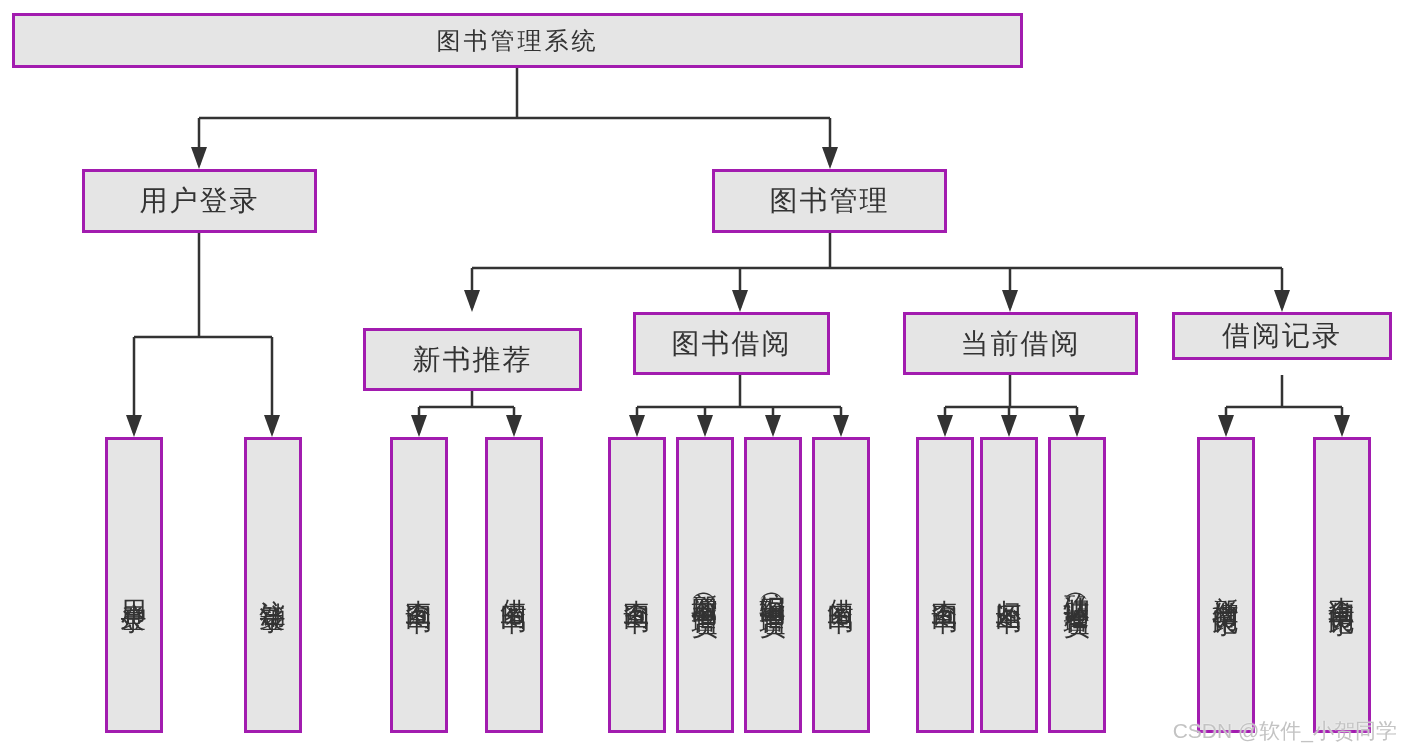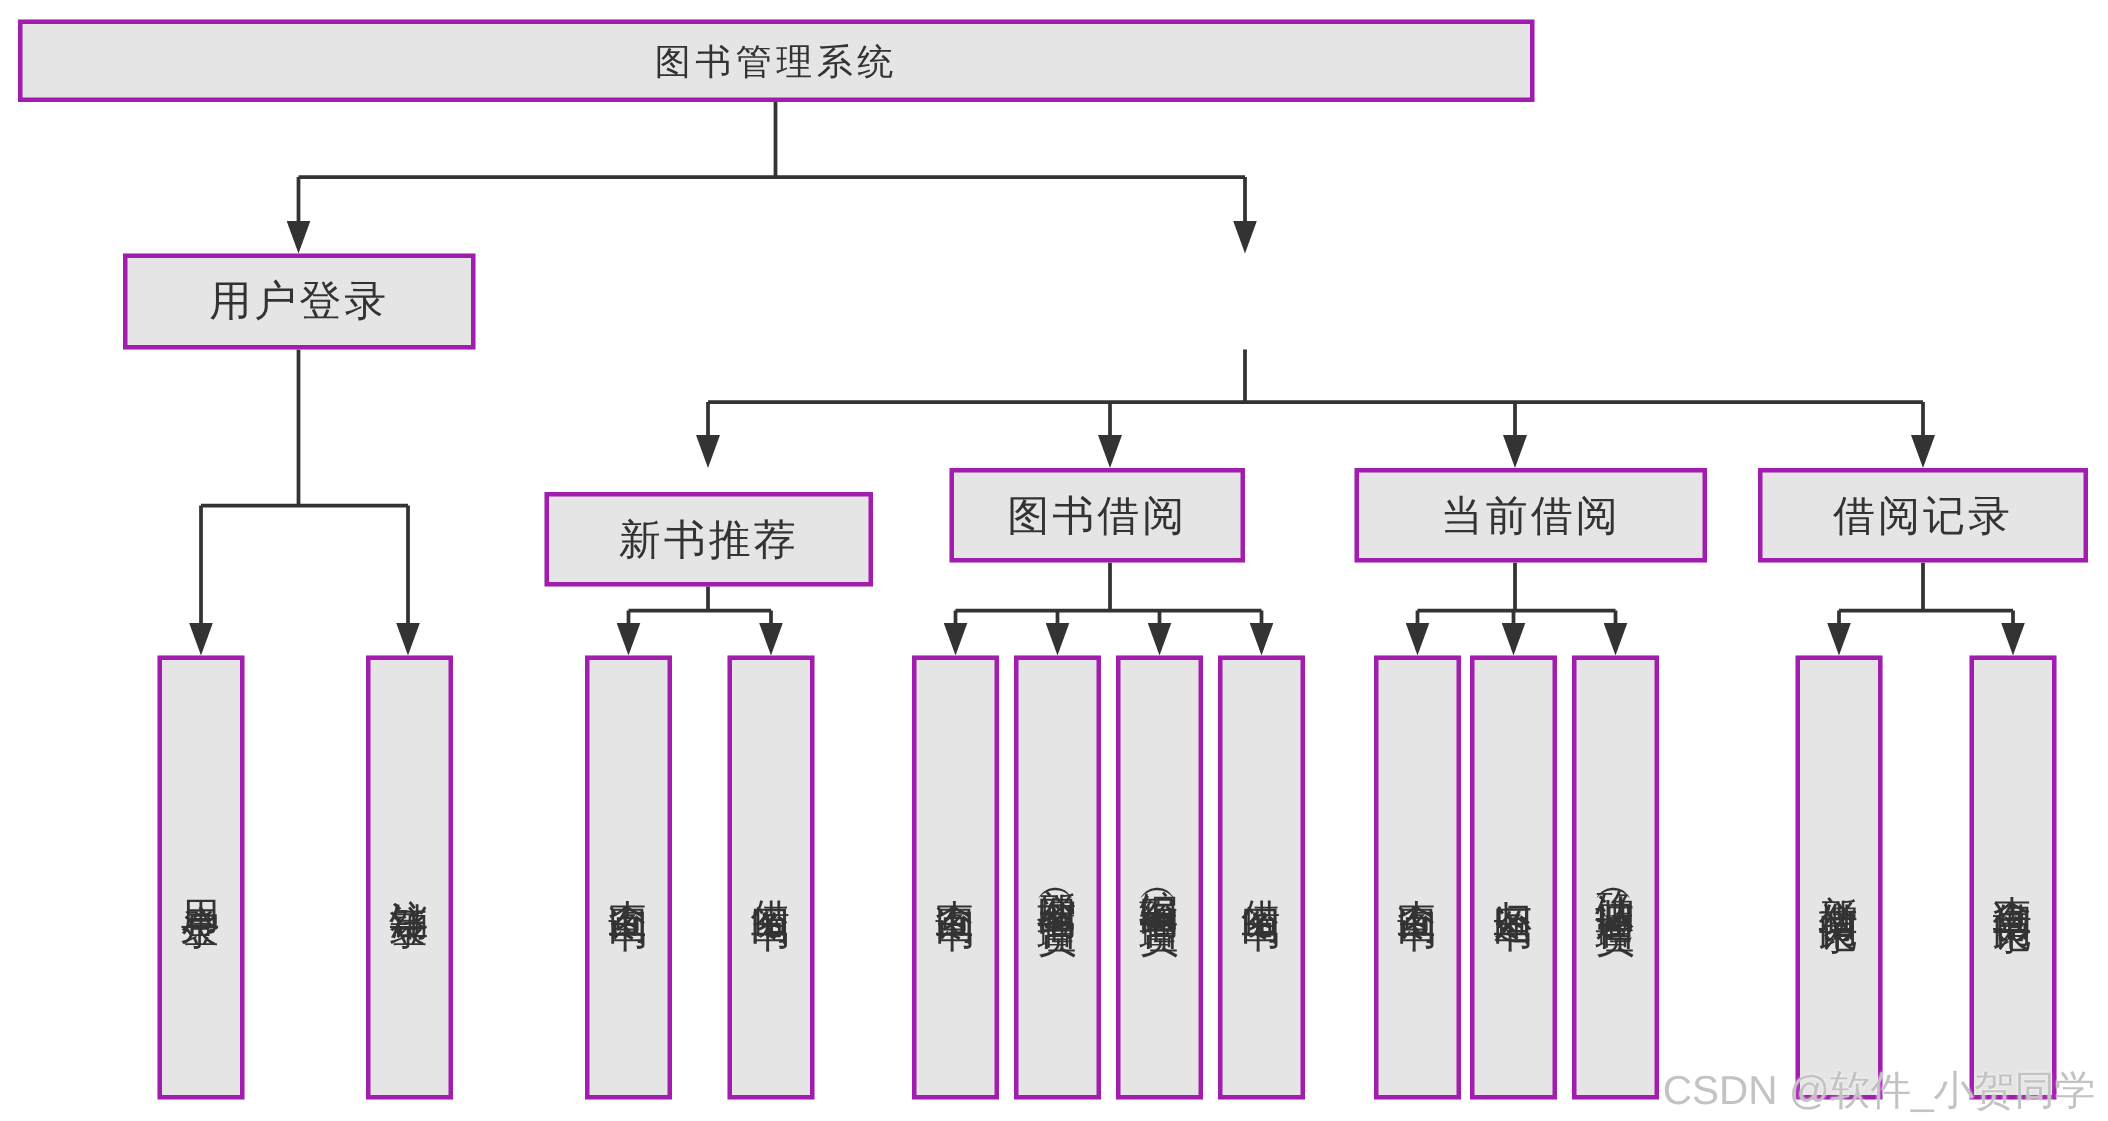--- a/index.html
+++ b/index.html
@@ -40,21 +40,21 @@
     writing-mode: vertical-rl;
     text-orientation: mixed;
     font-size: 26px;
     letter-spacing: 3px;
     line-height: 1;
   }
   .watermark {
     position: absolute;
     right: 8px;
     bottom: 2px;
-    font-size: 27px;
+    font-size: 21px;
     color: #c3c3c3;
     text-shadow: 0 0 2px rgba(255,255,255,0.9);
     z-index: 20;
     white-space: nowrap;
   }
 </style>
 </head>
 <body>
 
 <div class="stage">
@@ -95,31 +95,34 @@
     </g>
   </svg>
 
   <div class="box root-box" style="left:12px; top:13px; width:1011px; height:55px;">
     <span class="lbl">图书管理系统</span>
   </div>
 
   <div class="box h2" style="left:82px; top:169px; width:235px; height:64px;">
     <span class="lbl">用户登录</span>
   </div>
+  <div class="box h2" style="left:712px; top:169px; width:235px; height:64px;">
+    <span class="lbl">图书管理</span>
+  </div>
 
   <div class="box h3" style="left:363px; top:312px; width:219px; height:63px;margin-top:16px;">
     <span class="lbl">新书推荐</span>
   </div>
   <div class="box h3" style="left:633px; top:312px; width:197px; height:63px;">
     <span class="lbl">图书借阅</span>
   </div>
   <div class="box h3" style="left:903px; top:312px; width:235px; height:63px;">
     <span class="lbl">当前借阅</span>
   </div>
-  <div class="box h3" style="left:1172px; top:312px; width:220px; height:63px;">
+  <div class="box h3" style="left:1172px; top:312px; width:220px; height:48px;">
     <span class="lbl">借阅记录</span>
   </div>
 
   <div class="box vbox" style="left:105px; top:437px; width:58px; height:296px;">
     <span class="lbl">用户登录</span>
   </div>
   <div class="box vbox" style="left:244px; top:437px; width:58px; height:296px;">
     <span class="lbl">注销登录</span>
   </div>
 

